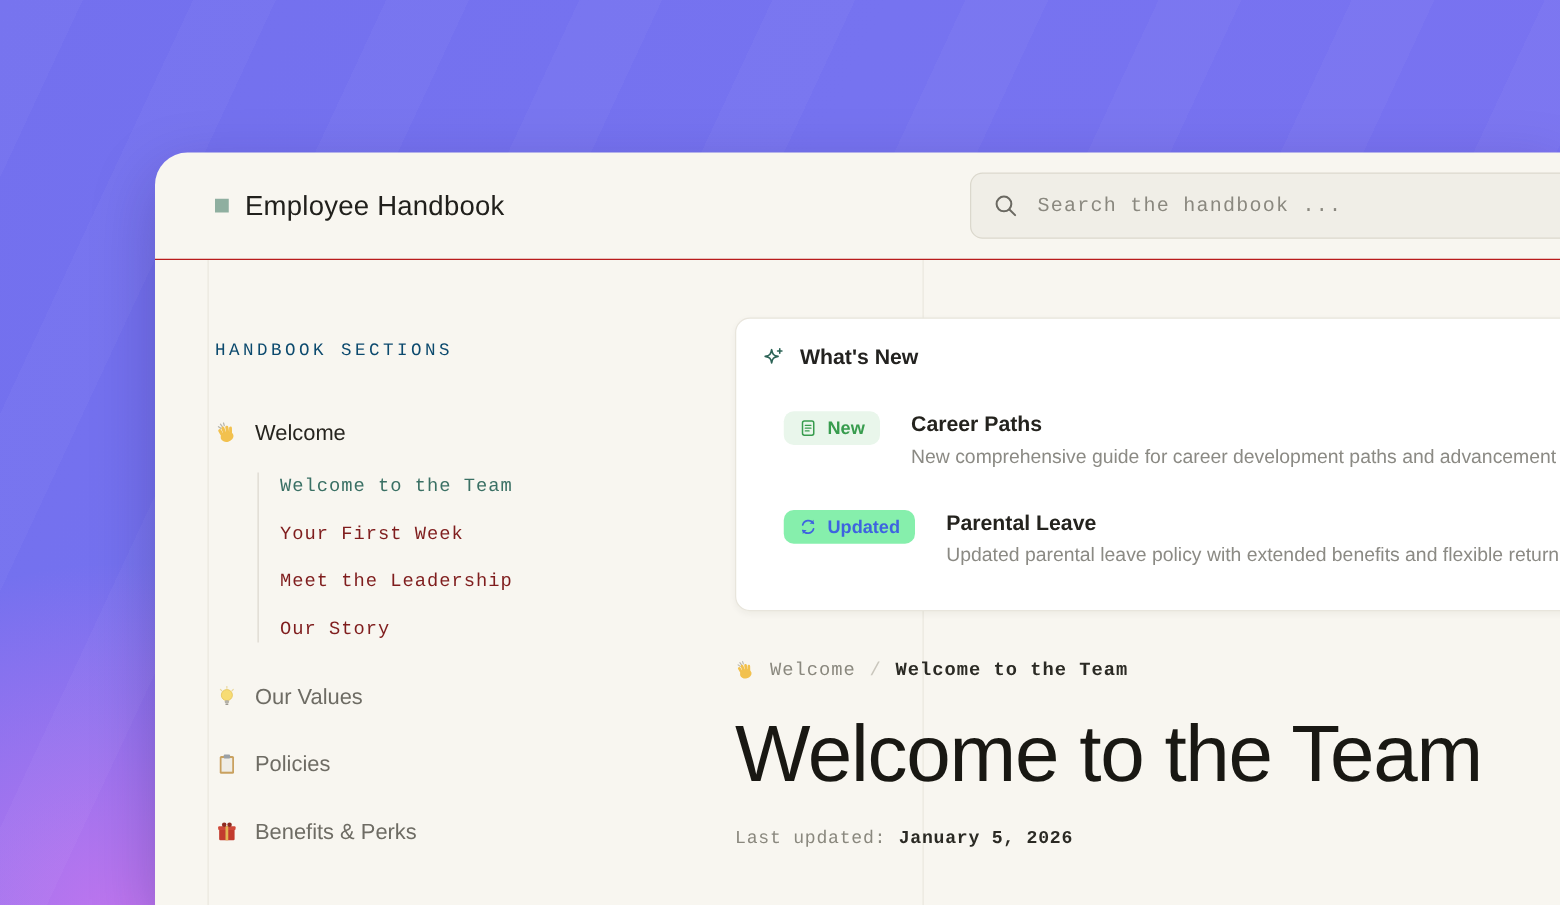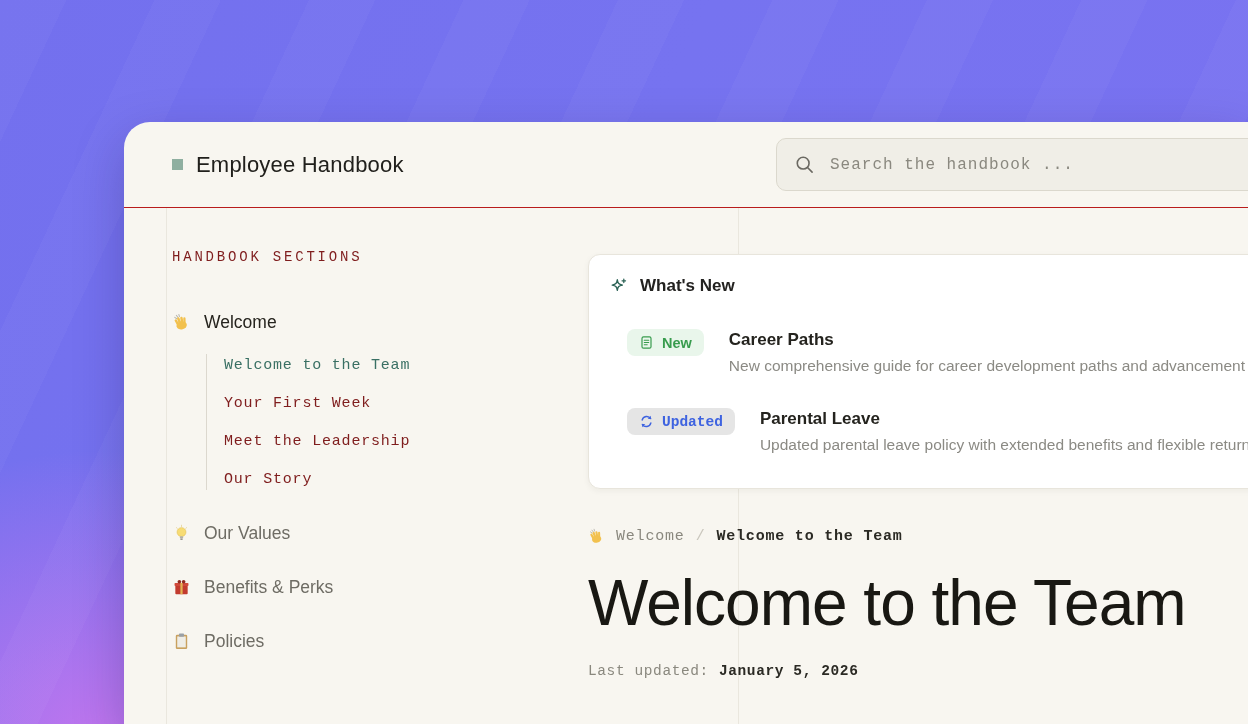--- a/index.html
+++ b/index.html
@@ -29,22 +29,22 @@
   .search input::placeholder{color:#8a887f;opacity:1;}
 
   
   .app-body{position:absolute;top:86px;left:0;right:0;bottom:0;}
   .vline{position:absolute;top:0;bottom:0;width:1px;background:#eae7de;}
   .vline-left{left:42px;}
   .vline-right{left:614px;}
 
   
   .sidebar{position:absolute;left:48px;top:0;width:380px;}
-  .sb-label{margin-top:41px;font-family:"Liberation Mono",monospace;font-size:14px;
-    letter-spacing:2.8px;color:#7f1d1d;}
+  .sb-label{margin-top:65px;font-family:"Liberation Mono",monospace;font-size:14px;
+    letter-spacing:2.8px;color:#0c4a6e;}
   .nav-item{display:flex;align-items:center;gap:13px;height:22px;margin-top:32px;cursor:pointer;}
   .nav-item.first{margin-top:46px;}
   .nav-item .lbl{font-size:17.5px;font-weight:500;color:#6e6c64;}
   .nav-item.active .lbl{color:#26241e;}
   .icon18{width:19px;height:19px;flex:0 0 19px;}
   .sub-list{margin:21px 0 0 34px;border-left:1px solid #dcd8ce;padding-left:17px;}
   .sub-item{height:22px;margin-bottom:16px;display:flex;align-items:center;cursor:pointer;
     font-family:"Liberation Mono",monospace;font-size:15px;letter-spacing:0.8px;color:#7f1d1d;}
   .sub-item.active{color:#3a7064;}
   .sub-item:last-child{margin-bottom:0;}
@@ -53,21 +53,21 @@
   .main{position:absolute;left:464px;top:0;width:790px;}
   .whats-new{box-sizing:border-box;margin-top:46px;width:744px;height:235px;
     background:#ffffff;border:1px solid #e8e5dc;border-radius:12px;
     box-shadow:0 2px 6px rgba(40,32,12,0.05);padding:21px 20px;overflow:hidden;}
   .wn-head{display:flex;align-items:center;gap:12px;}
   .wn-title{font-size:17px;font-weight:700;color:#232220;}
   .wn-row{display:flex;align-items:flex-start;gap:25px;margin-top:33px;cursor:pointer;}
   .badge{display:flex;align-items:center;gap:8px;height:27px;padding:0 12px;border-radius:8px;
     font-size:14.5px;font-weight:700;white-space:nowrap;margin-left:18px;}
   .badge-new{background:#e9f6eb;color:#389c4e;}
-  .badge-updated{background:#e5e5e5;color:#3e63e0;font-family:Liberation Mono, monospace;}
+  .badge-updated{background:#86efac;color:#3e63e0;}
   .wn-item-title{font-size:17px;font-weight:700;color:#24231e;line-height:21px;}
   .wn-item-desc{margin-top:7px;font-size:15.5px;color:#8b8a84;white-space:nowrap;}
 
   .breadcrumb{display:flex;align-items:center;gap:11px;margin-top:39px;
     font-family:"Liberation Mono",monospace;font-size:15px;letter-spacing:0.8px;}
   .bc-section{color:#8a887e;cursor:pointer;}
   .bc-sep{color:#c9c6bc;}
   .bc-page{color:#2b2a24;font-weight:700;}
 
   .page-title{margin:26px 0 0 0;font-size:64px;font-weight:500;color:#191813;
@@ -139,36 +139,36 @@
             <circle cx="12" cy="10.2" r="5.6" fill="#f7dc74" stroke="#e4c255" stroke-width="0.8"></circle>
             <rect x="9.9" y="15.4" width="4.2" height="3.1" rx="1" fill="#b4b1a7"></rect>
             <rect x="10.4" y="18.6" width="3.2" height="1.6" rx="0.8" fill="#9b988f"></rect>
           </svg>
           <span class="lbl">Our Values</span>
         </div>
 
 
         <div class="nav-item">
           <svg class="icon18" viewBox="0 0 24 24">
+            <rect x="4.8" y="3.5" width="14.4" height="18" rx="1.6" fill="#c9a15f"></rect>
+            <rect x="6.6" y="5.6" width="10.8" height="13.8" fill="#efede6"></rect>
+            <rect x="8.8" y="2" width="6.4" height="4" rx="1" fill="#9aa0a6"></rect>
+          </svg>
+          <span class="lbl">Policies</span>
+        </div>
+
+        <div class="nav-item">
+          <svg class="icon18" viewBox="0 0 24 24">
             <rect x="4.2" y="9.5" width="15.6" height="11" rx="1.2" fill="#c23b2e"></rect>
             <rect x="3.2" y="6.2" width="17.6" height="3.8" rx="1" fill="#d0493a"></rect>
             <rect x="10.6" y="6.2" width="2.8" height="14.3" fill="#e2b352"></rect>
             <circle cx="9.3" cy="4.8" r="2.3" fill="#8f2b20"></circle>
             <circle cx="14.7" cy="4.8" r="2.3" fill="#8f2b20"></circle>
           </svg>
           <span class="lbl">Benefits &amp; Perks</span>
-        </div>
-
-        <div class="nav-item">
-          <svg class="icon18" viewBox="0 0 24 24">
-            <rect x="4.8" y="3.5" width="14.4" height="18" rx="1.6" fill="#c9a15f"></rect>
-            <rect x="6.6" y="5.6" width="10.8" height="13.8" fill="#efede6"></rect>
-            <rect x="8.8" y="2" width="6.4" height="4" rx="1" fill="#9aa0a6"></rect>
-          </svg>
-          <span class="lbl">Policies</span>
         </div>
       </div>
 
       <div class="main">
 
         <div class="whats-new">
           <div class="wn-head">
             <svg class="icon18" viewBox="0 0 24 24">
               <path d="M10.5 3.5 C11.3 8.2 12.4 9.4 17 10.2 C12.4 11 11.3 12.2 10.5 16.9 C9.7 12.2 8.6 11 4 10.2 C8.6 9.4 9.7 8.2 10.5 3.5 Z" fill="none" stroke="#2c6356" stroke-width="1.7" stroke-linejoin="round"></path>
               <g stroke="#2c6356" stroke-width="1.6" stroke-linecap="round">

